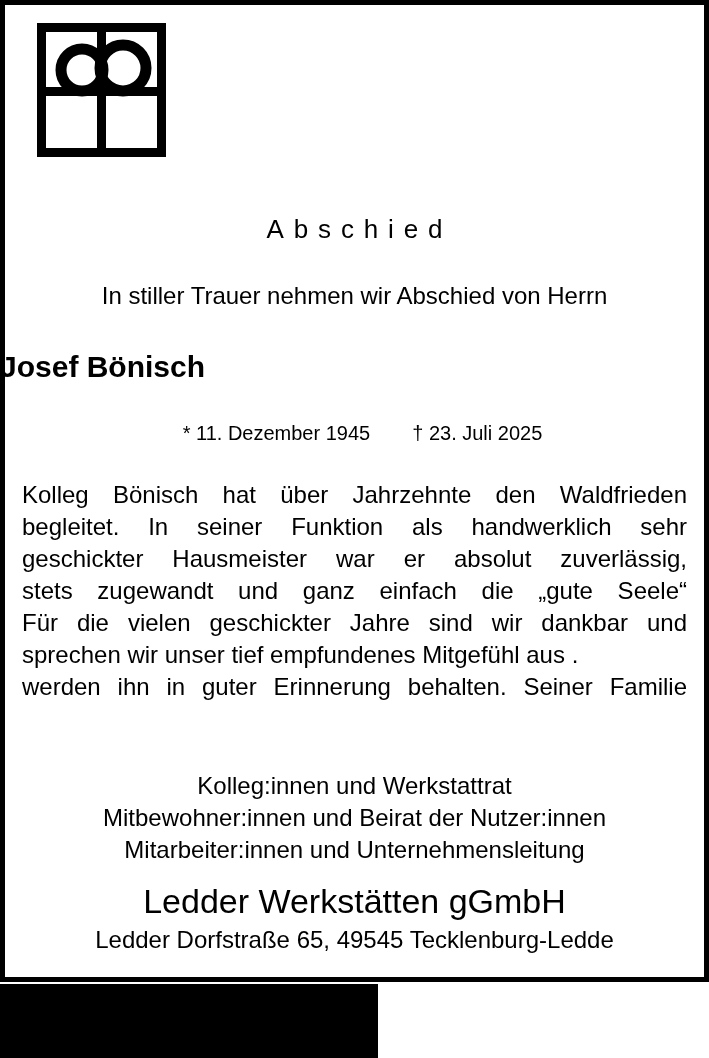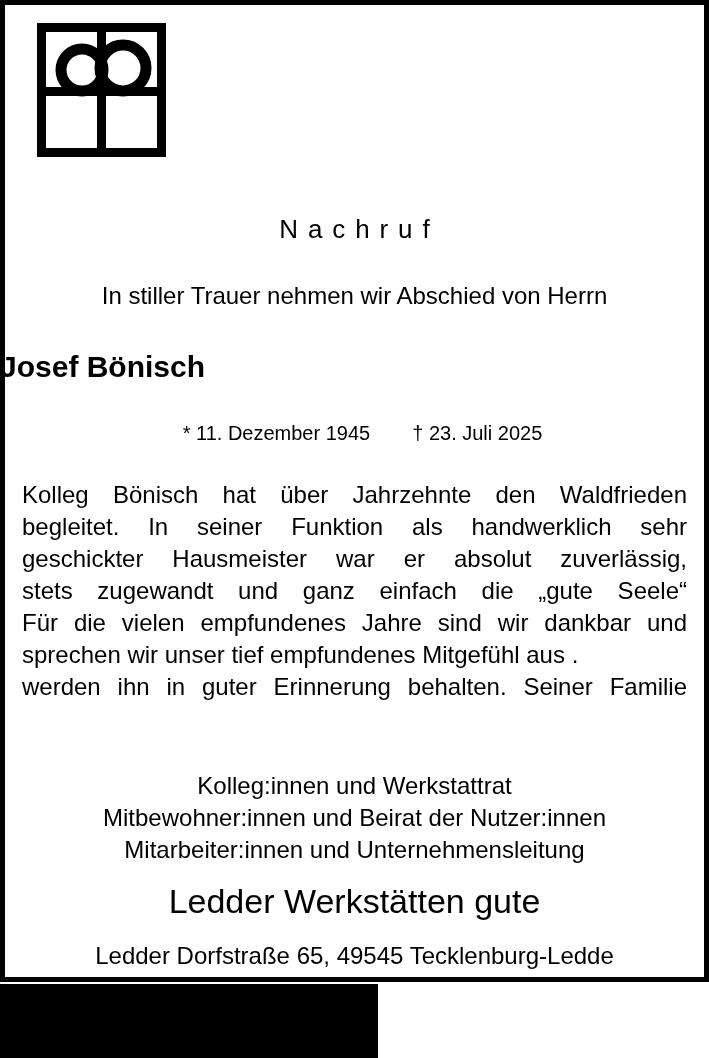--- a/index.html
+++ b/index.html
@@ -72,21 +72,20 @@
   }
   .company{
     position:absolute;top:882px;left:0;width:100%;
     text-align:center;
     font-size:34px;
   }
   .address{
     position:absolute;top:926px;left:0;width:100%;
     text-align:center;
     font-size:24px;
-    margin-top:16px;
   }
   .redaction{
     position:absolute;left:0;top:984px;
     width:378px;height:74px;
     background:#000;
   }
 </style>
 </head>
 <body>
 
@@ -96,50 +95,50 @@
 
   <svg class="logo" viewBox="0 0 129 134" xmlns="http://www.w3.org/2000/svg">
     <rect x="4.5" y="4.5" width="120" height="125" fill="none" stroke="#000" stroke-width="9"></rect>
     <line x1="64.5" y1="4" x2="64.5" y2="130" stroke="#000" stroke-width="9"></line>
     <line x1="4" y1="68.5" x2="125" y2="68.5" stroke="#000" stroke-width="9"></line>
     <circle cx="45" cy="47" r="21" fill="none" stroke="#000" stroke-width="11"></circle>
     <circle cx="86" cy="45" r="23" fill="none" stroke="#000" stroke-width="11"></circle>
   </svg>
 
 
-  <div class="headline">Nachruf</div>
+  <div class="headline">Abschied</div>
 
   <div class="intro">In stiller Trauer nehmen wir Abschied von Herrn</div>
 
   <div class="name">Josef Bönisch</div>
 
   <div class="dates">
     <span>* 11. Dezember 1945</span>
     <span>† 23. Juli 2025</span>
   </div>
 
   <div class="bodytext">
     <div>
       <div class="jline">Kolleg Bönisch hat über Jahrzehnte den Waldfrieden</div>
       <div class="jline">begleitet. In seiner Funktion als handwerklich sehr</div>
       <div class="jline">geschickter Hausmeister war er absolut zuverlässig,</div>
       <div class="jline">stets zugewandt und ganz einfach die „gute Seele“</div>
     </div>
     <div>
-      <div class="jline">Für die vielen empfundenes Jahre sind wir dankbar und</div>
+      <div class="jline">Für die vielen geschickter Jahre sind wir dankbar und</div>
       <div class="jline jlast">sprechen wir unser tief empfundenes Mitgefühl aus .</div>
       <div class="jline">werden ihn in guter Erinnerung behalten. Seiner Familie</div>
     </div>
   </div>
 
   <div class="signatures">
     <div>Kolleg:innen und Werkstattrat</div>
     <div>Mitbewohner:innen und Beirat der Nutzer:innen</div>
     <div>Mitarbeiter:innen und Unternehmensleitung</div>
   </div>
 
-  <div class="company">Ledder Werkstätten gute</div>
+  <div class="company">Ledder Werkstätten gGmbH</div>
 
   <div class="address">Ledder Dorfstraße 65, 49545 Tecklenburg-Ledde</div>
 
   <div class="redaction"></div>
 
 </div>
 
 </body></html>

